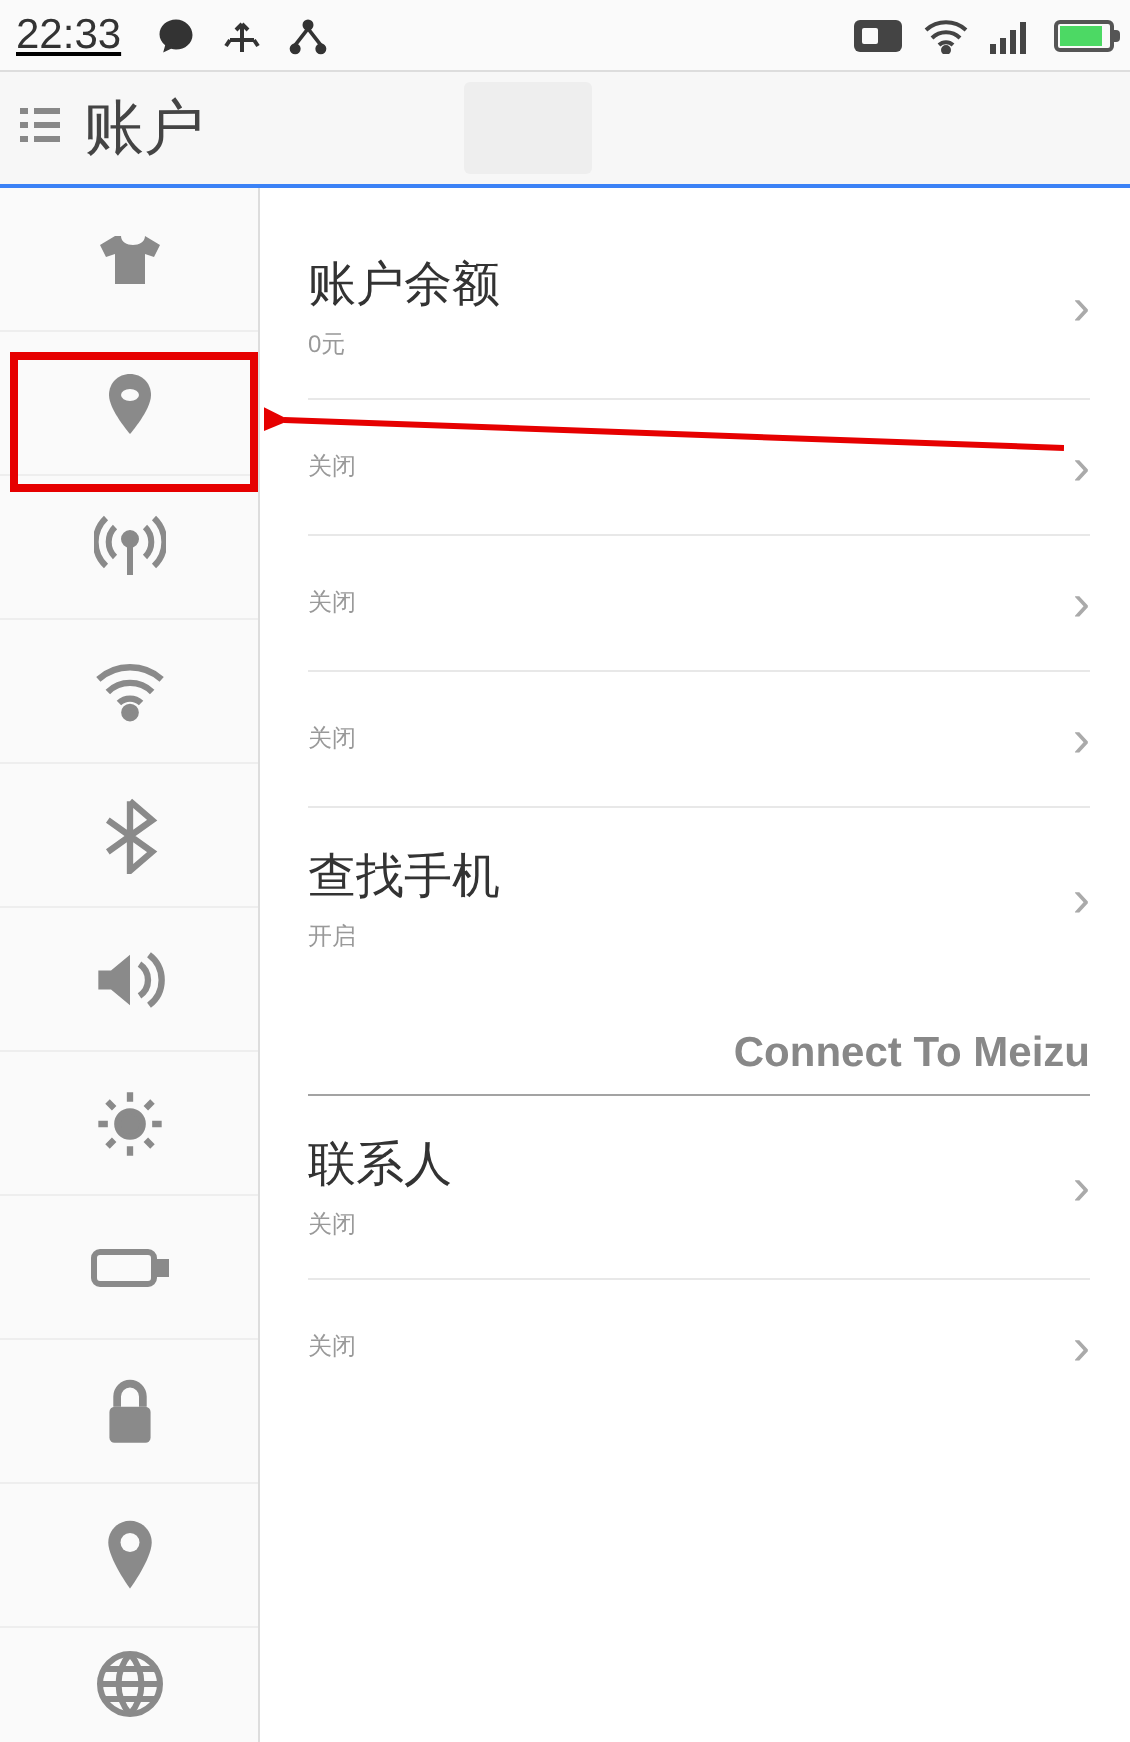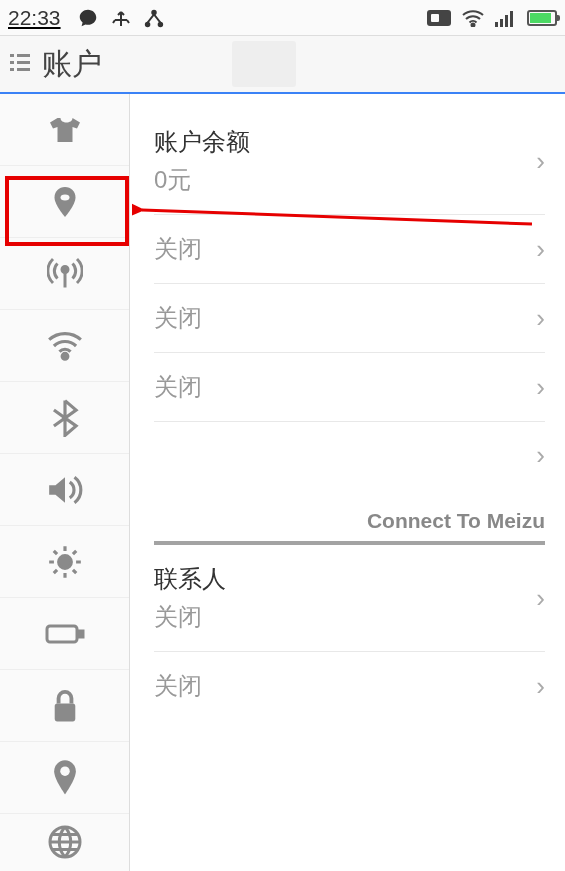--- a/index.html
+++ b/index.html
@@ -86,21 +86,21 @@
   }
   .list { padding: 0 20px 0 24px; }
   .row {
     display: flex;
     align-items: center;
     padding: 18px 0;
     border-bottom: 1px solid #e8e8e8;
   }
   .row .text { flex: 1; }
   .row .title { font-size: 24px; color: #333; margin-bottom: 6px; }
-  .row .sub { font-size: 24px; color: #999; }
+  .row .sub { font-size: 12px; color: #999; }
   .row .chev { color: #aaa; font-size: 26px; }
   .section-label {
     font-size: 21px; color: #888; font-weight: 600;
     padding: 20px 0 8px 0;
     text-align: right;
   }
   .spacer-top { height: 14px; }
 </style>
 </head>
 <body>
@@ -263,27 +263,29 @@
         <div class="chev">›</div>
       </div>
       <div class="row">
         <div class="text">
           <div class="sub">关闭</div>
         </div>
         <div class="chev">›</div>
       </div>
       <div class="row" style="border-bottom:none">
         <div class="text">
+          <div class="title">查找手机</div>
+          <div class="sub">开启</div>
         </div>
         <div class="chev">›</div>
       </div>
 
       <div class="section-label">Connect To Meizu</div>
 
-      <div class="row" style="border-top:4px solid #a3a3a3">
+      <div class="row" style="border-top:1px solid #a3a3a3">
         <div class="text">
           <div class="title">联系人</div>
           <div class="sub">关闭</div>
         </div>
         <div class="chev">›</div>
       </div>
       <div class="row" style="border-bottom:none">
         <div class="text">
           <div class="sub">关闭</div>
         </div>

